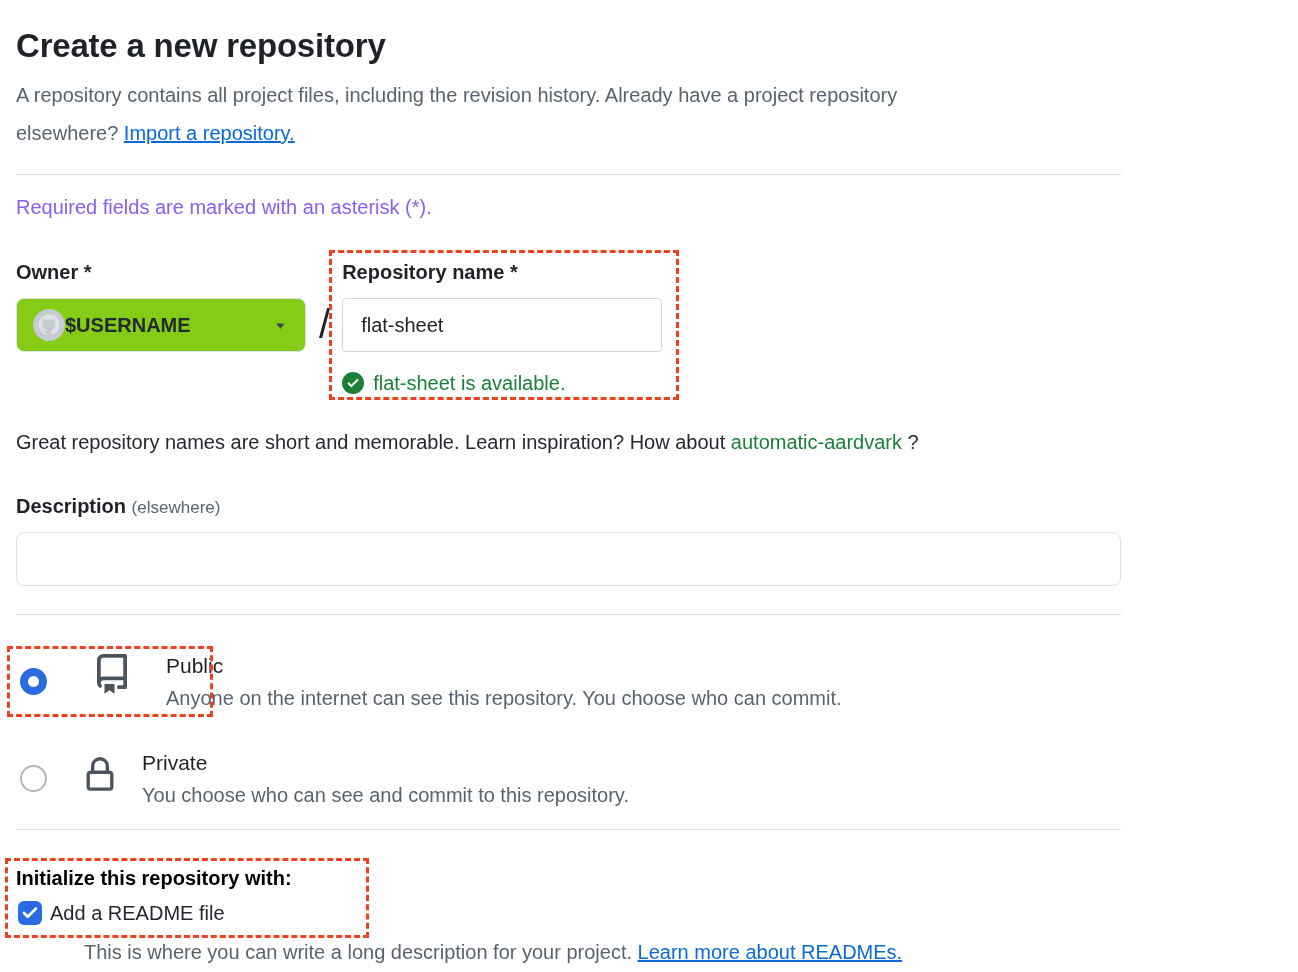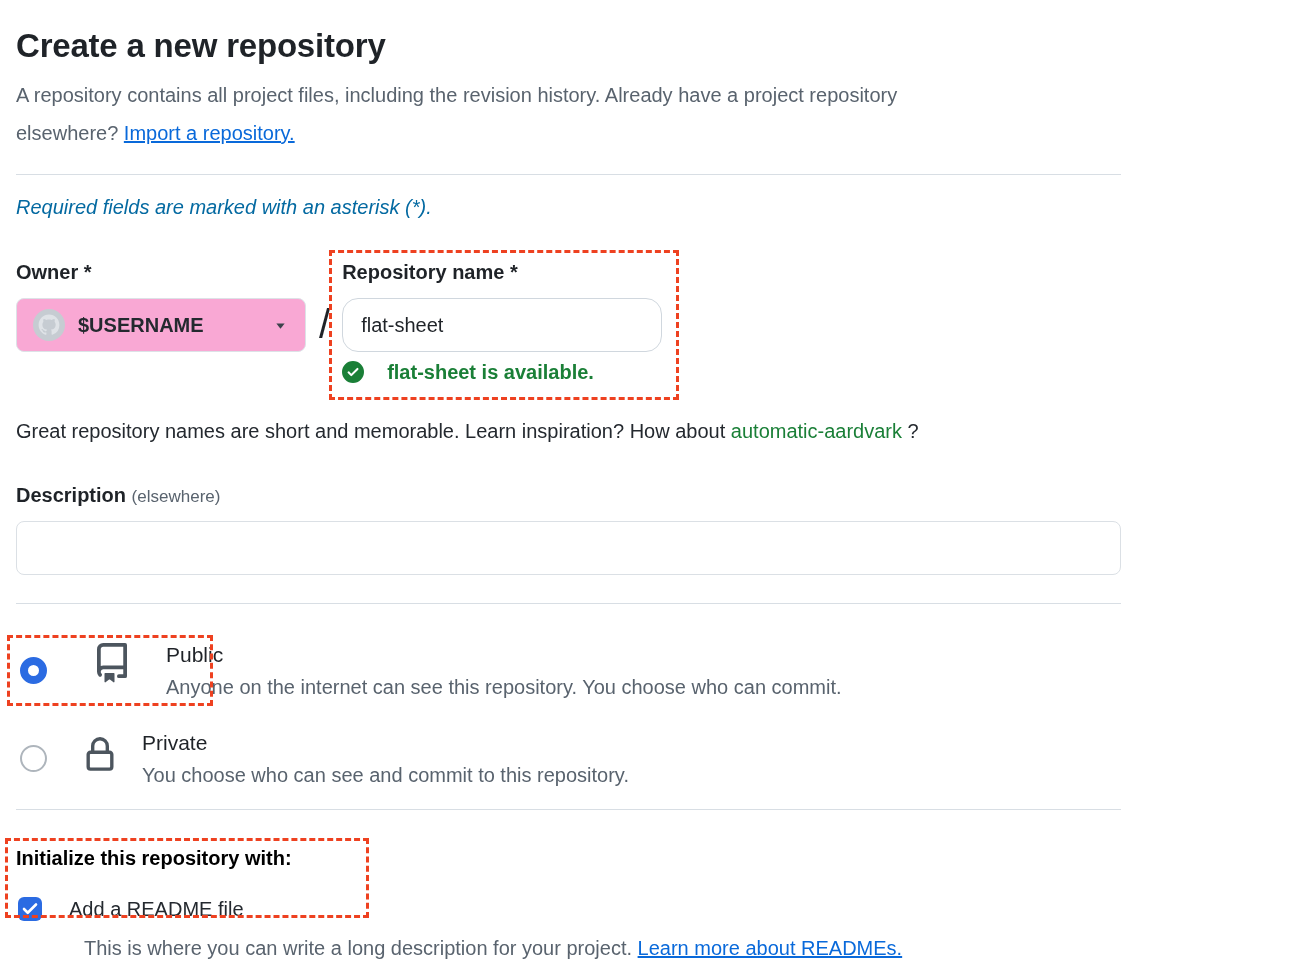--- a/index.html
+++ b/index.html
@@ -36,45 +36,43 @@
   }
   hr.divider {
     border: none;
     border-top: 1px solid #d8dee4;
     margin-top: 22px;
   }
   .required-note {
     margin-top: 20px;
     font-size: 20px;
     line-height: 24px;
-    font-style: italic;
-    color: #0369a1;
+    color: #8b5cf6;
   }
   
   .form-row {
     margin-top: 40px;
     display: flex;
     align-items: flex-start;
   }
   .field-label {
     display: block;
     font-size: 20px;
     font-weight: 700;
     line-height: 26px;
     color: #1f2328;
     margin-bottom: 13px;
   }
   .owner-btn {
     width: 290px;
     height: 54px;
     display: inline-flex;
     align-items: center;
-    gap: 13px;
     padding: 0 16px;
-    background: #f9a8d4;
+    background: #84cc16;
     border: 1px solid #dde2e7;
     border-radius: 8px;
     cursor: pointer;
     font-family: inherit;
   }
   .owner-btn .owner-name {
     font-size: 20px;
     font-weight: 600;
     color: #24292f;
   }
@@ -85,35 +83,35 @@
     line-height: 54px;
     padding-top: 38px;
     margin: 0 12px 0 13px;
     color: #1f2328;
   }
   .repo-group { position: relative; }
   .repo-input {
     width: 320px;
     height: 54px;
     border: 1px solid #d0d7de;
-    border-radius: 16px;
+    border-radius: 4px;
     padding: 0 18px;
     font-size: 20px;
     color: #1f2328;
     font-family: inherit;
     outline: none;
     background: #fff;
   }
   .availability {
-    margin-top: 7px;
+    margin-top: 18px;
     display: flex;
     align-items: center;
-    gap: 23px;
-    font-size: 20px;
-    font-weight: 700;
+    gap: 9px;
+    font-size: 20px;
+    font-weight: 400;
     color: #1a7f37;
     line-height: 26px;
   }
   
   .annot {
     position: absolute;
     border: 3px dashed #ee4120;
     pointer-events: none;
     z-index: 3;
   }
@@ -154,21 +152,21 @@
     outline: none;
   }
   
   .option-row {
     position: relative;
     display: flex;
     align-items: flex-start;
     padding-left: 4px;
   }
   .option-row.public  { margin-top: 37px; gap: 12px; }
-  .option-row.private { margin-top: 29px; }
+  .option-row.private { margin-top: 38px; }
   .radio {
     width: 27px; height: 27px;
     border-radius: 50%;
     margin-top: 16px;
     flex: none;
     cursor: pointer;
   }
   .radio.checked  { background: #ffffff; border: 8px solid #2b6be2; }
   .radio.unchecked{ background: #ffffff; border: 2px solid #aeb5bc; }
   .option-icon {
@@ -195,24 +193,24 @@
   }
   
   .init-section { position: relative; margin-top: 35px; }
   .init-heading {
     font-size: 20px;
     font-weight: 700;
     line-height: 26px;
     color: #000000;
   }
   .readme-row {
-    margin-top: 26px;
+    margin-top: 10px;
     display: flex;
     align-items: center;
-    gap: 27px;
+    gap: 8px;
     padding-left: 2px;
   }
   .checkbox {
     width: 24px; height: 24px;
     border-radius: 6px;
     background: #2b6be2;
     display: flex;
     align-items: center;
     justify-content: center;
     cursor: pointer;

